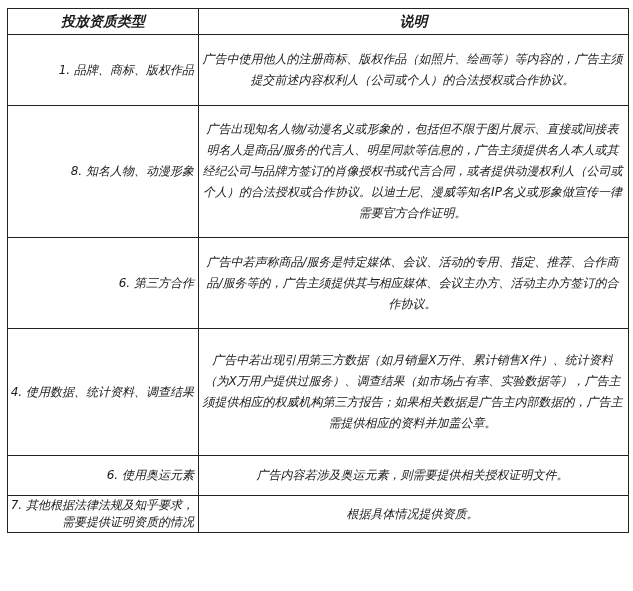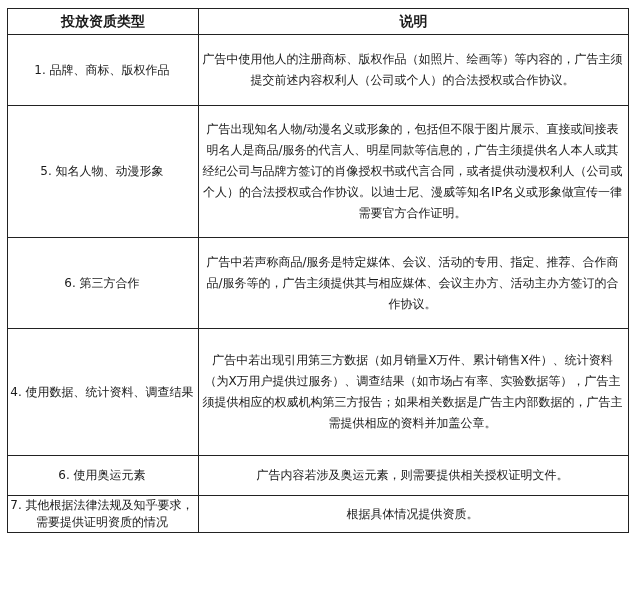--- a/index.html
+++ b/index.html
@@ -2,26 +2,26 @@
 <html><head>
 <meta charset="utf-8">
 <style>
   html, body { margin: 0; padding: 0; background: #ffffff; }
   body { width: 633px; height: 591px; position: relative; font-family: "DejaVu Sans", "Liberation Sans", sans-serif; color: #1a1a1a; }
   table.qual {
     position: absolute; left: 7px; top: 8px;
     width: 621px; border-collapse: collapse; table-layout: fixed;
     font-size: 12px; line-height: 21px;
   }
-  table.qual th, table.qual td { border: 1.5px solid #222; vertical-align: middle; }
+  table.qual th, table.qual td { border: 1.5px solid #222; vertical-align: middle; font-style: italic; }
   table.qual th { height: 25px; font-weight: bold; font-size: 14px; text-align: center; padding: 0; }
   table.qual td { padding: 0 4px 0 2px; }
   col.c1 { width: 191px; }
   col.c2 { width: 430px; }
-  td.type { text-align: center; }
+  td.type { text-align: right; }
   td.desc { text-align: center; padding-left: 4px; padding-right: 4px; }
 </style>
 </head>
 <body>
 
 <table class="qual">
   <colgroup>
       <col class="c1">
       <col class="c2">
     </colgroup>
@@ -30,21 +30,21 @@
       <th>投放资质类型</th>
       <th>说明</th>
     </tr>
   </thead>
   <tbody>
     <tr style="height:71px">
       <td class="type">1. 品牌、商标、版权作品</td>
       <td class="desc">广告中使用他人的注册商标、版权作品（如照片、绘画等）等内容的，广告主须提交前述内容权利人（公司或个人）的合法授权或合作协议。</td>
     </tr>
     <tr style="height:132px">
-      <td class="type">5. 知名人物、动漫形象</td>
+      <td class="type">8. 知名人物、动漫形象</td>
       <td class="desc">广告出现知名人物/动漫名义或形象的，包括但不限于图片展示、直接或间接表明名人是商品/服务的代言人、明星同款等信息的，广告主须提供名人本人或其经纪公司与品牌方签订的肖像授权书或代言合同，或者提供动漫权利人（公司或个人）的合法授权或合作协议。以迪士尼、漫威等知名IP名义或形象做宣传一律需要官方合作证明。</td>
     </tr>
     <tr style="height:91px">
       <td class="type">6. 第三方合作</td>
       <td class="desc">广告中若声称商品/服务是特定媒体、会议、活动的专用、指定、推荐、合作商品/服务等的，广告主须提供其与相应媒体、会议主办方、活动主办方签订的合作协议。</td>
     </tr>
     <tr style="height:127px">
       <td class="type">4. 使用数据、统计资料、调查结果</td>
       <td class="desc">广告中若出现引用第三方数据（如月销量X万件、累计销售X件）、统计资料（为X万用户提供过服务）、调查结果（如市场占有率、实验数据等），广告主须提供相应的权威机构第三方报告；如果相关数据是广告主内部数据的，广告主需提供相应的资料并加盖公章。</td>
     </tr>

